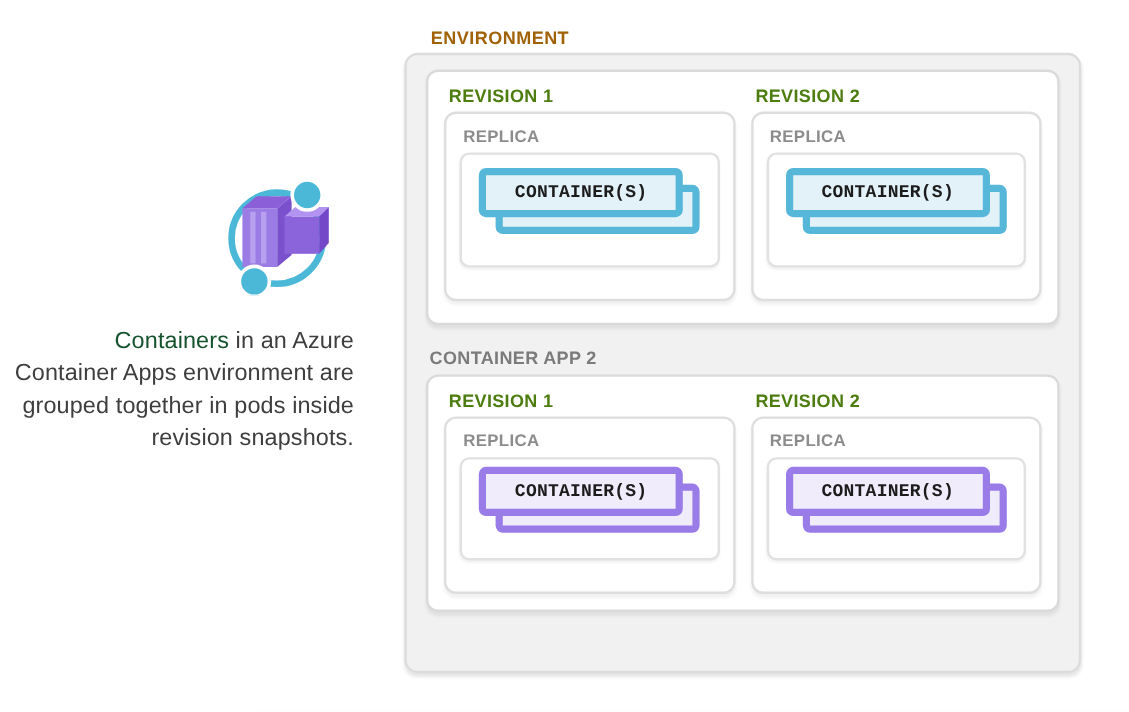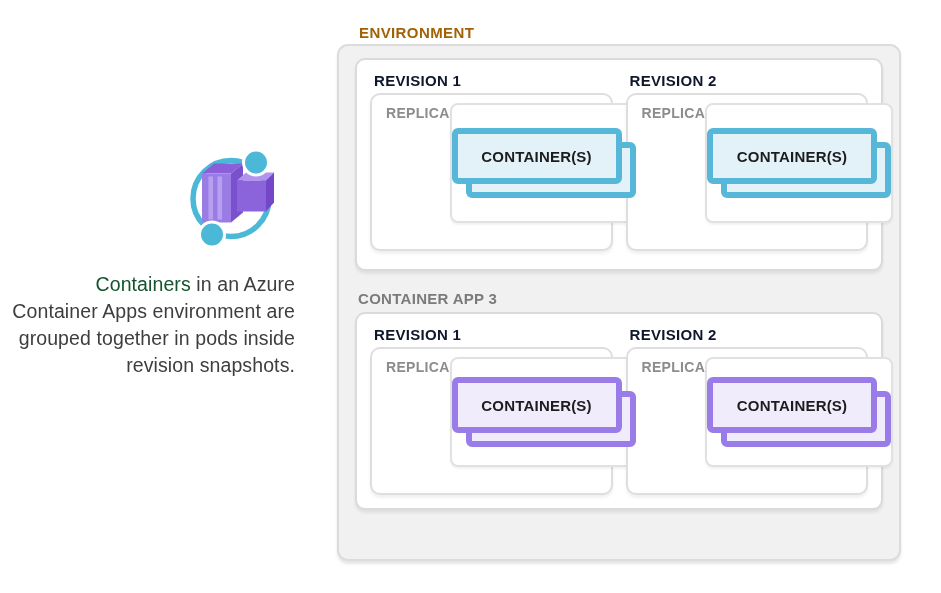--- a/index.html
+++ b/index.html
@@ -48,54 +48,55 @@
     box-shadow:0 3px 3px rgba(0,0,0,0.07);
     padding:0 13px;
     display:flex; gap:13px;
   }
   .app-section-1 .app-box { height:213px; }
   .app-section-2 .app-box { height:198px; }
 
   .rev-col { flex:1; display:flex; flex-direction:column; min-width:0; }
   .rev-label {
     margin:12px 0 3px 4px;
-    font-size:15px; font-weight:700; color:#0f172a; letter-spacing:0.3px;
+    font-size:15px; font-weight:700; color:#4d7c0f; letter-spacing:0.3px;
     line-height:18px;
   }
   .rev-box {
     background:#ffffff;
     border:2px solid #dedede;
     border-radius:10px;
     box-shadow:0 3px 3px rgba(0,0,0,0.06);
     padding:8px 11px 26px 11px;
-    display:flex; flex-direction:row;
+    display:flex; flex-direction:column;
   }
   .app-section-1 .rev-box { height:158px; }
   .app-section-2 .rev-box { height:148px; }
   .replica-label {
     margin:2px 0 5px 3px;
     font-size:14px; font-weight:700; color:#8c8c8c; letter-spacing:0.3px;
     line-height:17px;
   }
   .replica-box {
     flex:1;
     background:#ffffff;
     border:2px solid #e1e1e1;
     border-radius:8px;
     box-shadow:0 2px 2px rgba(0,0,0,0.05);
     display:flex; align-items:center; justify-content:center;
   }
 
   
   .stack { position:relative; width:184px; height:70px; }
   .cbox {
-    position:absolute; width:170px; height:56px;
+    position:absolute; width:170px; height:41px;
     border:6px solid var(--accent, #57b7d8);
     background:var(--fill, #e3f2f9);
     border-radius:6px;
+    font-family:Liberation Mono, monospace;
   }
   .cbox.back  { left:14px; top:14px; }
   .cbox.front {
     left:0; top:0;
     display:flex; align-items:center; justify-content:center;
     font-size:15px; font-weight:700; color:#1c1c1c; letter-spacing:0.2px;
   }
 </style>
 </head>
 <body>
@@ -153,21 +154,21 @@
                 <div class="cbox front">CONTAINER(S)</div>
               </div>
             </div>
           </div>
         </div>
 
       </div>
     </div>
 
     <div class="app-section app-section-2" style="--accent: #9a7ce9; --fill: #f0ecfb;">
-      <div class="app-label">CONTAINER APP 3</div>
+      <div class="app-label">CONTAINER APP 2</div>
       <div class="app-box">
 
         <div class="rev-col">
           <div class="rev-label">REVISION 1</div>
           <div class="rev-box">
             <div class="replica-label">REPLICA</div>
             <div class="replica-box">
               <div class="stack">
                 <div class="cbox back"></div>
                 <div class="cbox front">CONTAINER(S)</div>

